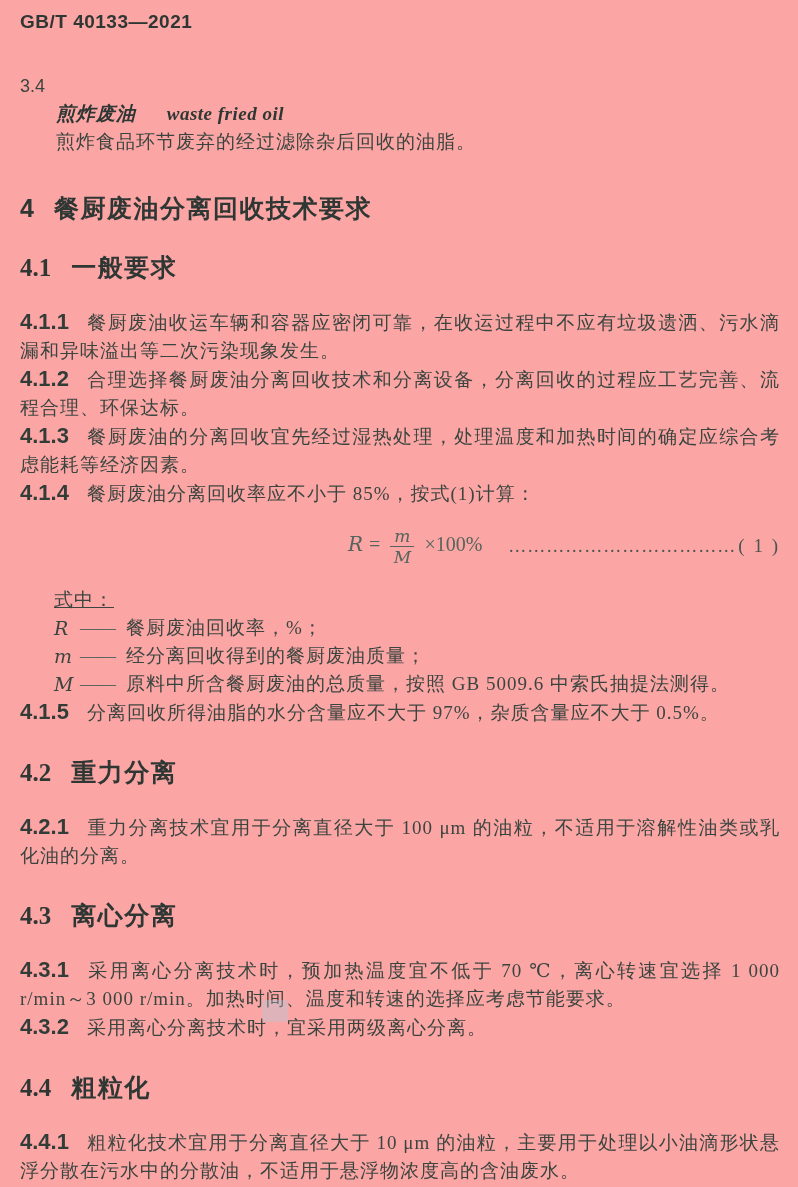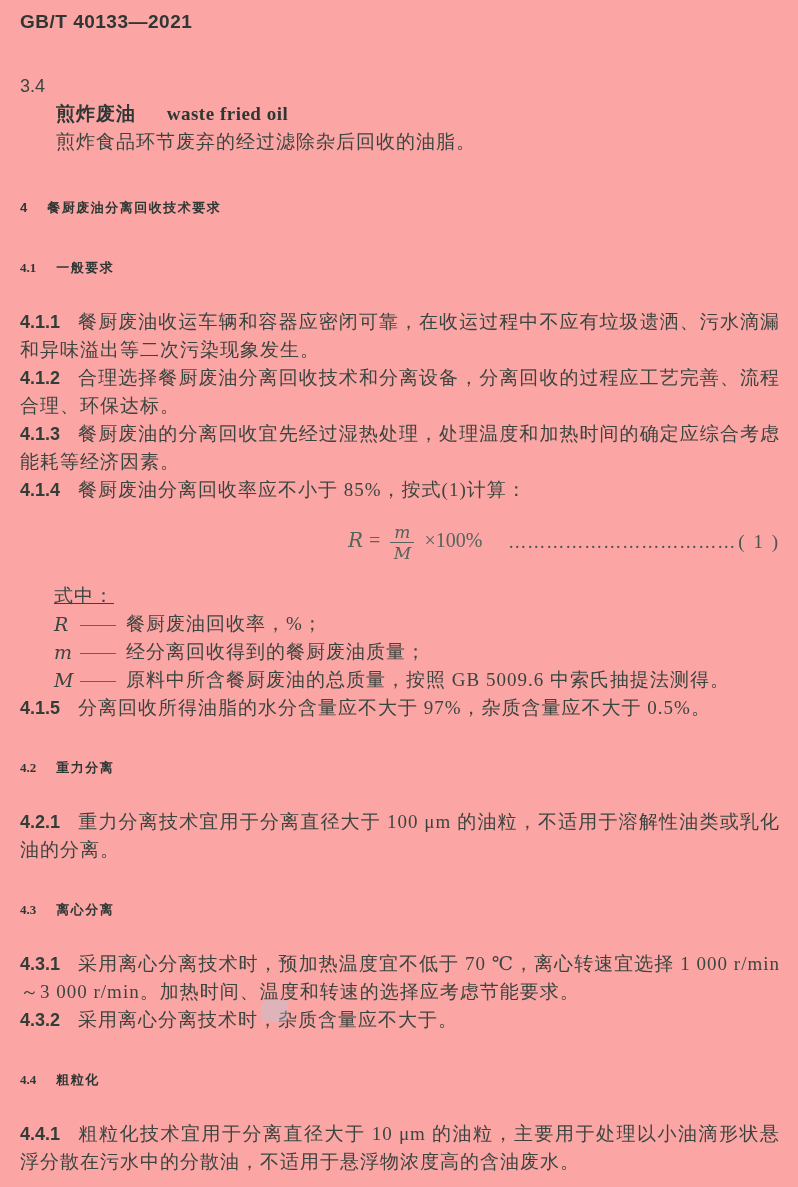--- a/index.html
+++ b/index.html
@@ -25,56 +25,56 @@
     color: #2e3733;
     letter-spacing: 0.5px;
   }
   
   .term-num {
     margin: 36px 0 0 0;
     font-family: "Liberation Sans", "DejaVu Sans", sans-serif;
     font-size: 18px;
     color: #3b453f;
   }
-  .term-line { margin: 0 0 0 36px; }
+  .term-line { margin: 0 0 0 36px; font-style: italic; }
   .term-zh {
     font-family: "Liberation Sans", "DejaVu Sans", sans-serif;
     font-weight: bold;
     color: #2e3733;
     letter-spacing: 1px;
   }
   .term-en {
     font-weight: bold;
     margin-left: 26px;
     color: #2e3733;
     letter-spacing: 0.5px;
   }
   .term-def { margin: 0 0 0 36px; letter-spacing: 1px; }
   
   .chapter, .sect {
     font-family: "Liberation Sans", "DejaVu Sans", sans-serif;
     font-weight: bold;
-    font-size: 13px;
+    font-size: 25px;
     color: #2e3733;
     margin: 0;
     letter-spacing: 1.5px;
   }
   .chapter { margin-top: 38px; }
   .sect { margin-top: 32px; margin-bottom: 26px; font-family: Liberation Serif, serif; }
   .hnum { margin-right: 20px; letter-spacing: 0; }
   
   .clause {
     margin: 0;
     text-align: justify;
     letter-spacing: 1px;
   }
   .cnum {
     font-family: "Liberation Sans", "DejaVu Sans", sans-serif;
     font-weight: 600;
-    font-size: 18px;
+    font-size: 22px;
     letter-spacing: 0;
     margin-right: 18px;
     color: #333d38;
   }
   
   .formula-row {
     display: flex;
     align-items: center;
     margin: 12px 0 14px 0;
     height: 52px;
@@ -201,21 +201,21 @@
     <span class="cnum">4.2.1</span><span>重力分离技术宜用于分离直径大于 100 μm 的油粒，不适用于溶解性油类或乳化油的分离。</span>
   </p>
 
   <h2 class="sect">
     <span class="hnum">4.3</span><span>离心分离</span>
   </h2>
   <p class="clause">
     <span class="cnum">4.3.1</span><span>采用离心分离技术时，预加热温度宜不低于 70 ℃，离心转速宜选择 1 000 r/min～3 000 r/min。加热时间、温度和转速的选择应考虑节能要求。</span>
   </p>
   <p class="clause">
-    <span class="cnum">4.3.2</span><span>采用离心分离技术时，杂质含量应不大于。</span>
+    <span class="cnum">4.3.2</span><span>采用离心分离技术时，宜采用两级离心分离。</span>
   </p>
 
   <h2 class="sect">
     <span class="hnum">4.4</span><span>粗粒化</span>
   </h2>
   <p class="clause">
     <span class="cnum">4.4.1</span><span>粗粒化技术宜用于分离直径大于 10 μm 的油粒，主要用于处理以小油滴形状悬浮分散在污水中的分散油，不适用于悬浮物浓度高的含油废水。</span>
   </p>
 
   <div class="scan-smudge"></div>

